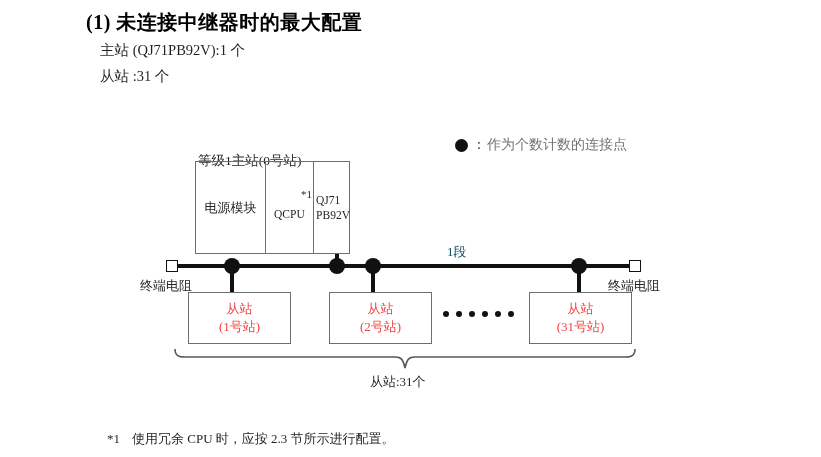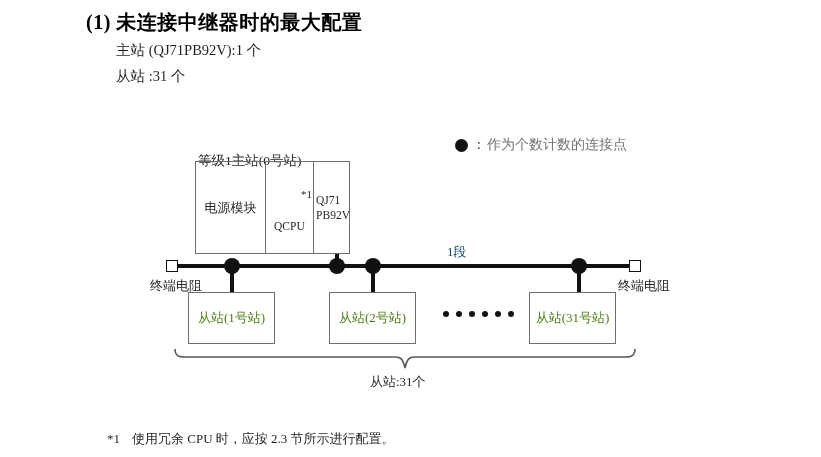--- a/index.html
+++ b/index.html
@@ -23,21 +23,21 @@
     left: 86px;
     top: 9px;
     font-size: 20px;
     font-weight: bold;
     letter-spacing: 0.5px;
     white-space: nowrap;
     color: #000000;
   }
   .subline {
     position: absolute;
-    left: 116px;
+    left: 100px;
     font-size: 14.5px;
     white-space: nowrap;
     color: #231f20;
   }
   .subline.l1 { top: 41px; }
   .subline.l2 { top: 67px; }
 
   
   .legend {
     position: absolute;
@@ -91,21 +91,21 @@
     justify-content: center;
     font-size: 13px;
     color: #231f20;
   }
   .mcell.power { width: 71px; border-right: 1.5px solid #6d6e71; }
   .mcell.qcpu  { width: 49px; border-right: 1.5px solid #6d6e71; }
   .mcell.pb    { width: 35px; }
   .qcpu-label {
     font-size: 11.5px;
     position: relative;
-    top: 18px;
+    top: 6px;
   }
   .qcpu-star {
     position: absolute;
     right: 1px;
     top: 26px;
     font-size: 11px;
   }
   .pb-label {
     font-size: 11.5px;
     line-height: 1.25;
@@ -133,21 +133,20 @@
     top: 260px;
   }
   .term.left  { left: 166px; }
   .term.right { left: 629px; }
   .term-label {
     position: absolute;
     top: 277px;
     font-size: 13px;
     white-space: nowrap;
     color: #231f20;
-    margin-left: 10px;
   }
   .term-label.left  { left: 140px; }
   .term-label.right { left: 608px; }
 
   .seg-label {
     position: absolute;
     left: 447px;
     top: 243px;
     font-size: 13px;
     color: #0c4a6e;
@@ -168,31 +167,31 @@
     height: 16px;
     border-radius: 50%;
     background: #111111;
     top: 258px;
   }
 
   
   .slave-box {
     position: absolute;
     top: 292px;
-    width: 87px;
+    width: 103px;
     height: 52px;
     border: 1.5px solid #6d6e71;
     box-sizing: border-box;
     display: flex;
-    flex-direction: row;
+    flex-direction: column;
     align-items: center;
     justify-content: center;
     font-size: 13px;
     line-height: 1.35;
-    color: #4d7c0f;
+    color: #ef4444;
     background: #ffffff;
   }
 
   .ellipsis {
     position: absolute;
     left: 443px;
     top: 311px;
     display: flex;
     gap: 7px;
   }

